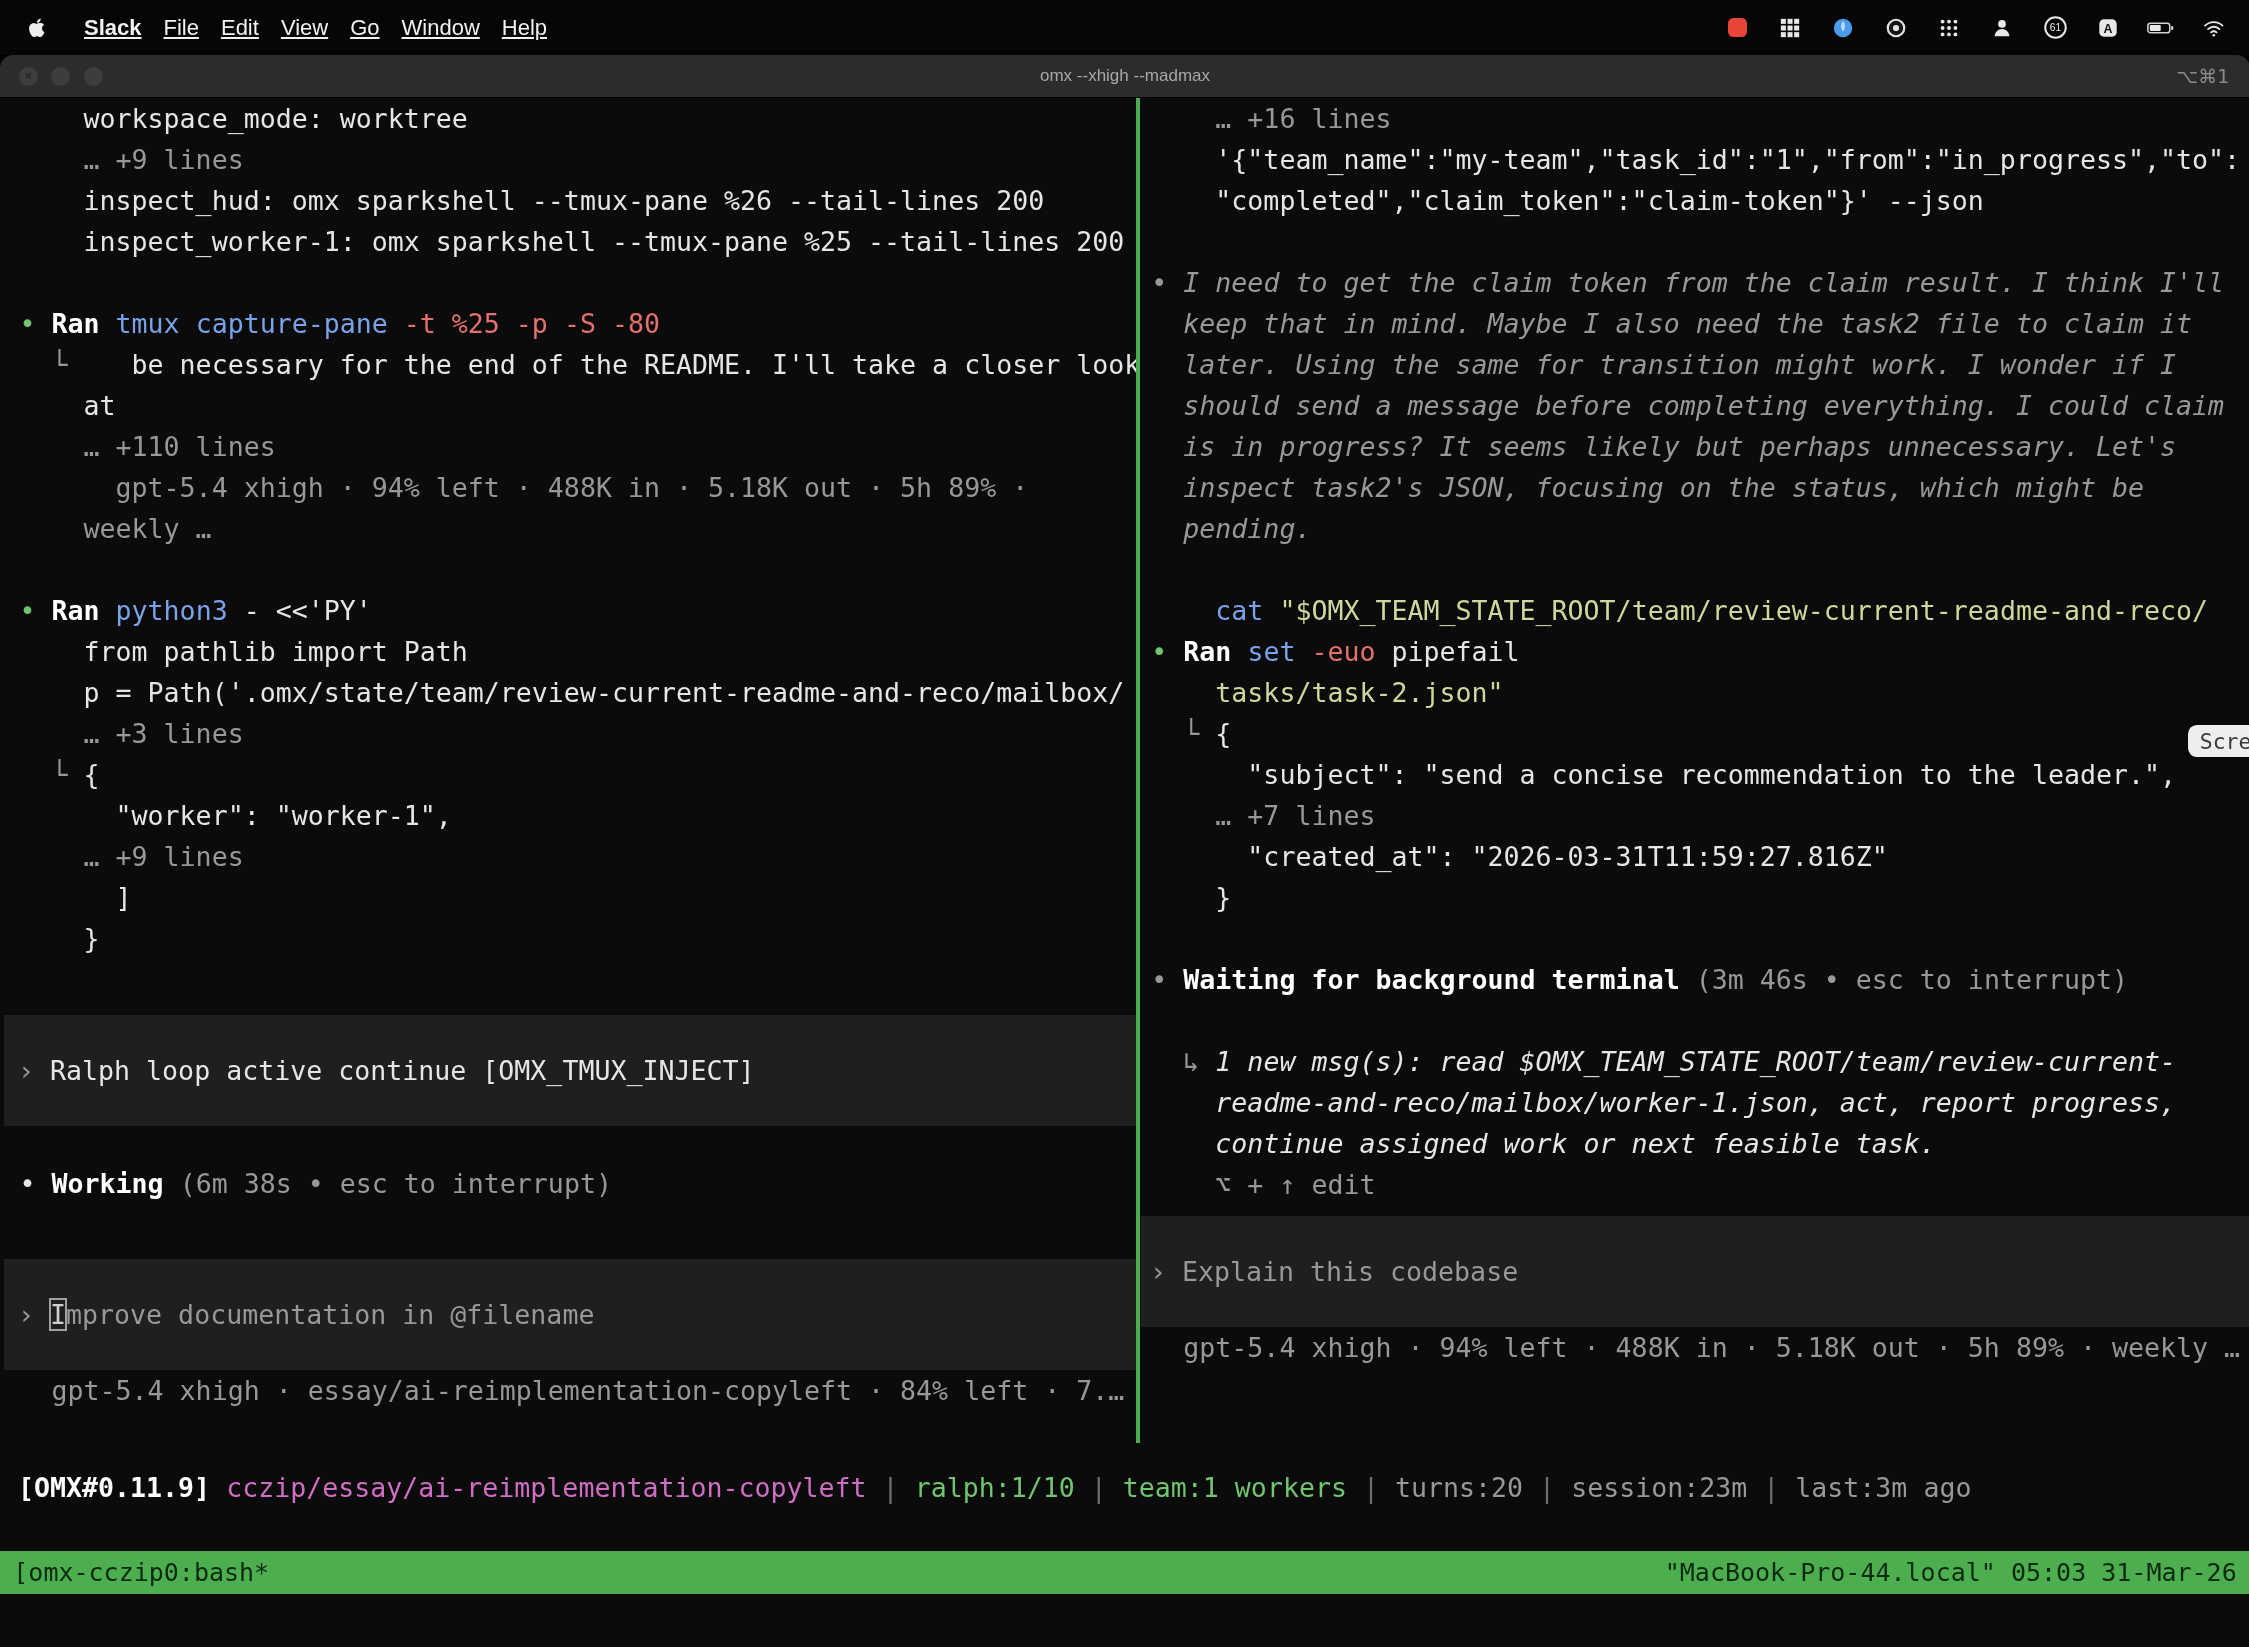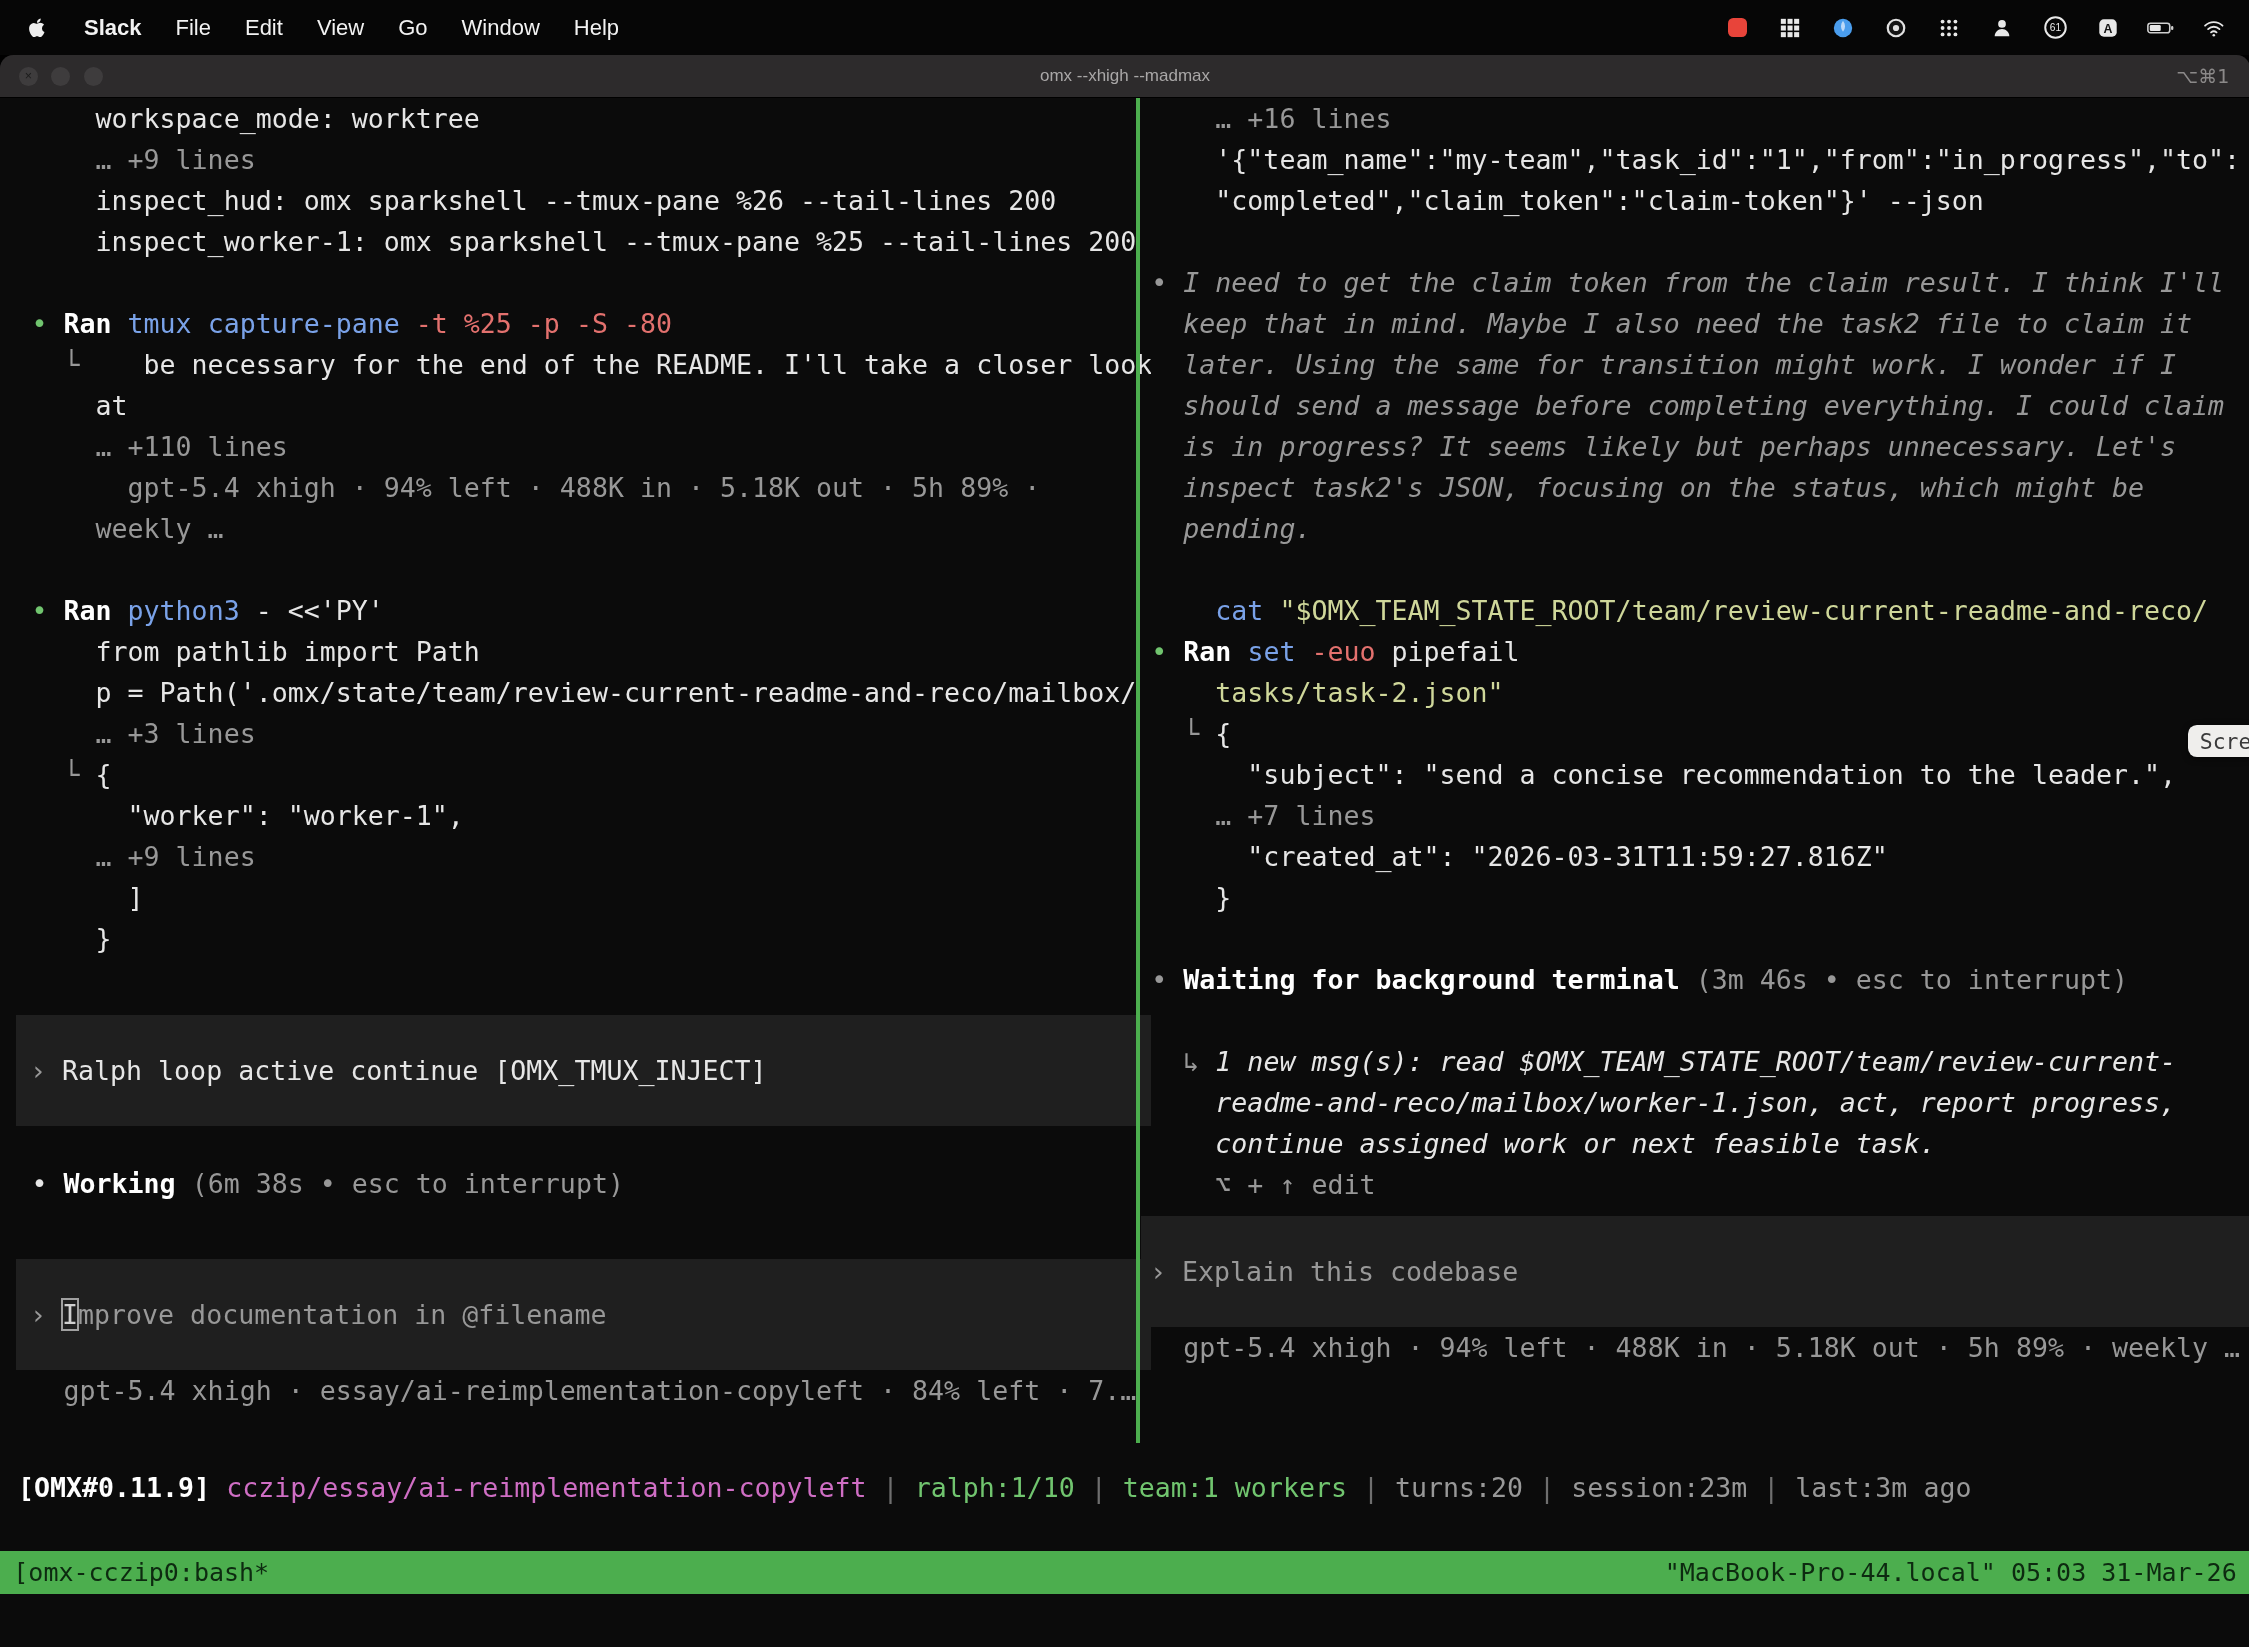--- a/index.html
+++ b/index.html
@@ -19,21 +19,21 @@
   
   .window{position:absolute;top:55px;left:0;right:0;bottom:0;background:#0b0b0b;border-radius:13.3px 13.3px 0 0;overflow:hidden}
   .titlebar{height:43px;background:#2d2b2c;display:flex;align-items:center;position:relative;border-bottom:0.7px solid #000}
   .traffic{position:absolute;left:19px;display:flex;gap:13.3px}
   .traffic span{width:19px;height:19px;border-radius:50%;background:#3e3c3d;display:flex;align-items:center;justify-content:center;color:#1b1b1b;font-size:12.5px}
   .win-title{flex:1;text-align:center;color:#a9a7a7;font-size:17px}
   .win-shortcut{position:absolute;right:20.7px;color:#8b8989;font-size:19px;font-family:"DejaVu Sans",sans-serif}
 
   .terminal{position:absolute;top:43px;left:0;right:0;bottom:0;background:#0b0b0b;font-family:"DejaVu Sans Mono","DejaVu Sans",monospace}
   .pane{position:absolute;top:0;height:1321px;overflow:hidden}
-  #pane-left{left:16px;width:1135px}
+  #pane-left{left:4px;width:1135px}
   #pane-right{left:1141px;right:0}
   .divider{position:absolute;top:0;left:1136px;width:3.7px;height:1345px;background:#4cae4e}
 
   .tline{height:41px;line-height:41px;white-space:pre;font-size:26.6px;color:#e6e6e6}
   #pane-left .tline{padding-left:15.5px}
   #pane-right .tline{padding-left:10.3px}
   .tband{height:111px;background:#1f1f1f;display:flex;align-items:center;white-space:pre;font-size:26.6px}
   #pane-left .tband{padding-left:14px}
   #pane-right .tband{padding-left:8.9px}
   .tspacer{width:100%}
@@ -63,21 +63,21 @@
 <div class="screen">
 
   <div class="menubar">
     <div class="menu-left">
       <span class="mb-icon">
         <svg width="22" height="23.6" viewBox="0 0 22 24">
           <path fill="#eeeeee" d="M17.1 12.6c0-2.4 2-3.6 2.1-3.7-1.1-1.7-2.9-1.9-3.5-1.9-1.5-.2-2.9.9-3.7.9-.8 0-1.9-.9-3.2-.9-1.6 0-3.1 1-4 2.4-1.7 2.9-.4 7.2 1.2 9.6.8 1.2 1.8 2.5 3 2.4 1.2 0 1.7-.8 3.1-.8 1.4 0 1.9.8 3.2.8 1.3 0 2.2-1.2 3-2.4.9-1.4 1.3-2.7 1.3-2.8-.1 0-2.5-1-2.5-3.6z"></path>
           <path fill="#eeeeee" d="M14.8 5.6c.7-.8 1.1-1.9 1-3.1-1 .1-2.1.7-2.8 1.5-.6.7-1.2 1.9-1 2.9 1.1.1 2.2-.5 2.8-1.3z"></path>
         </svg>
       </span>
-      <span id="menu-items" style="display: inline-flex; gap: 34px;">
+      <span id="menu-items" style="display: inline-flex; gap: 22px; text-decoration: underline;">
           <span class="menu-item app-name">Slack</span>
           <span class="menu-item">File</span>
           <span class="menu-item">Edit</span>
           <span class="menu-item">View</span>
           <span class="menu-item">Go</span>
           <span class="menu-item">Window</span>
           <span class="menu-item">Help</span>
         </span>
     </div>
     <div class="menu-right">

